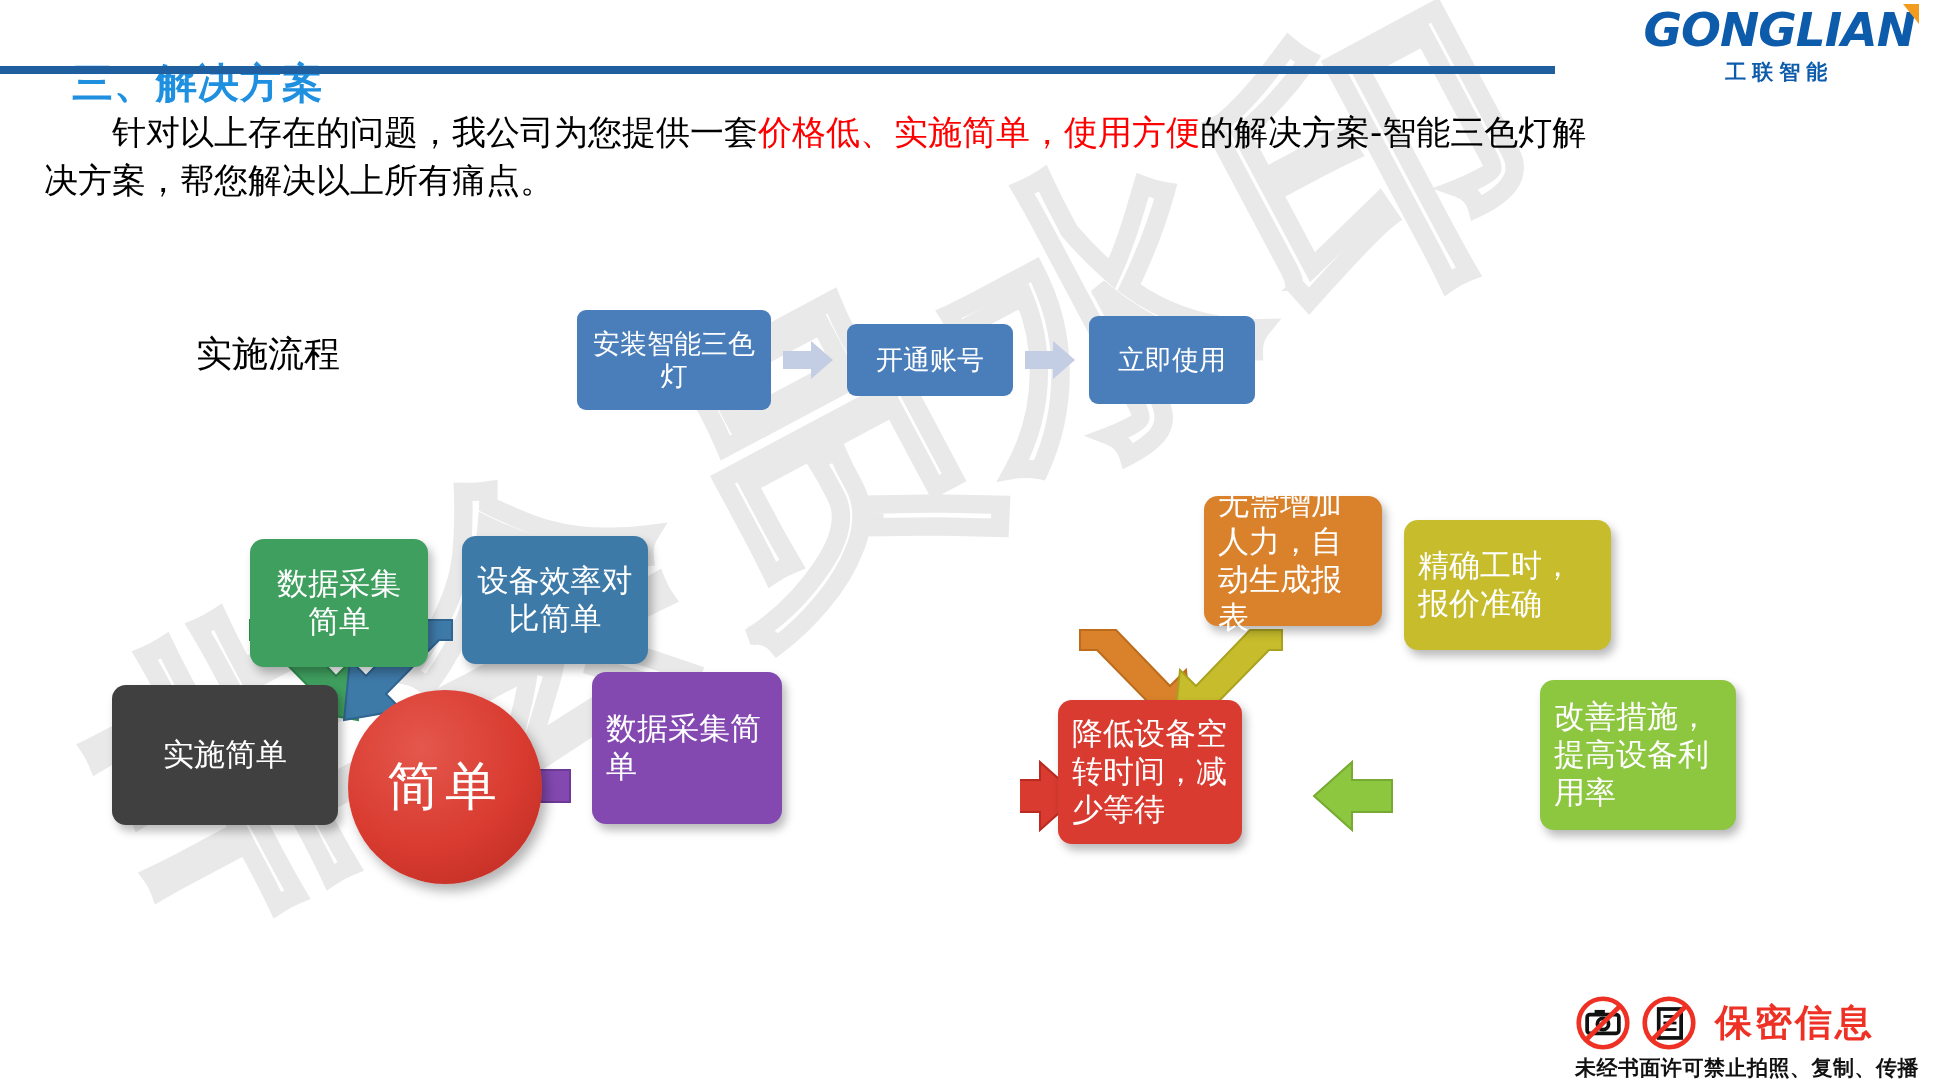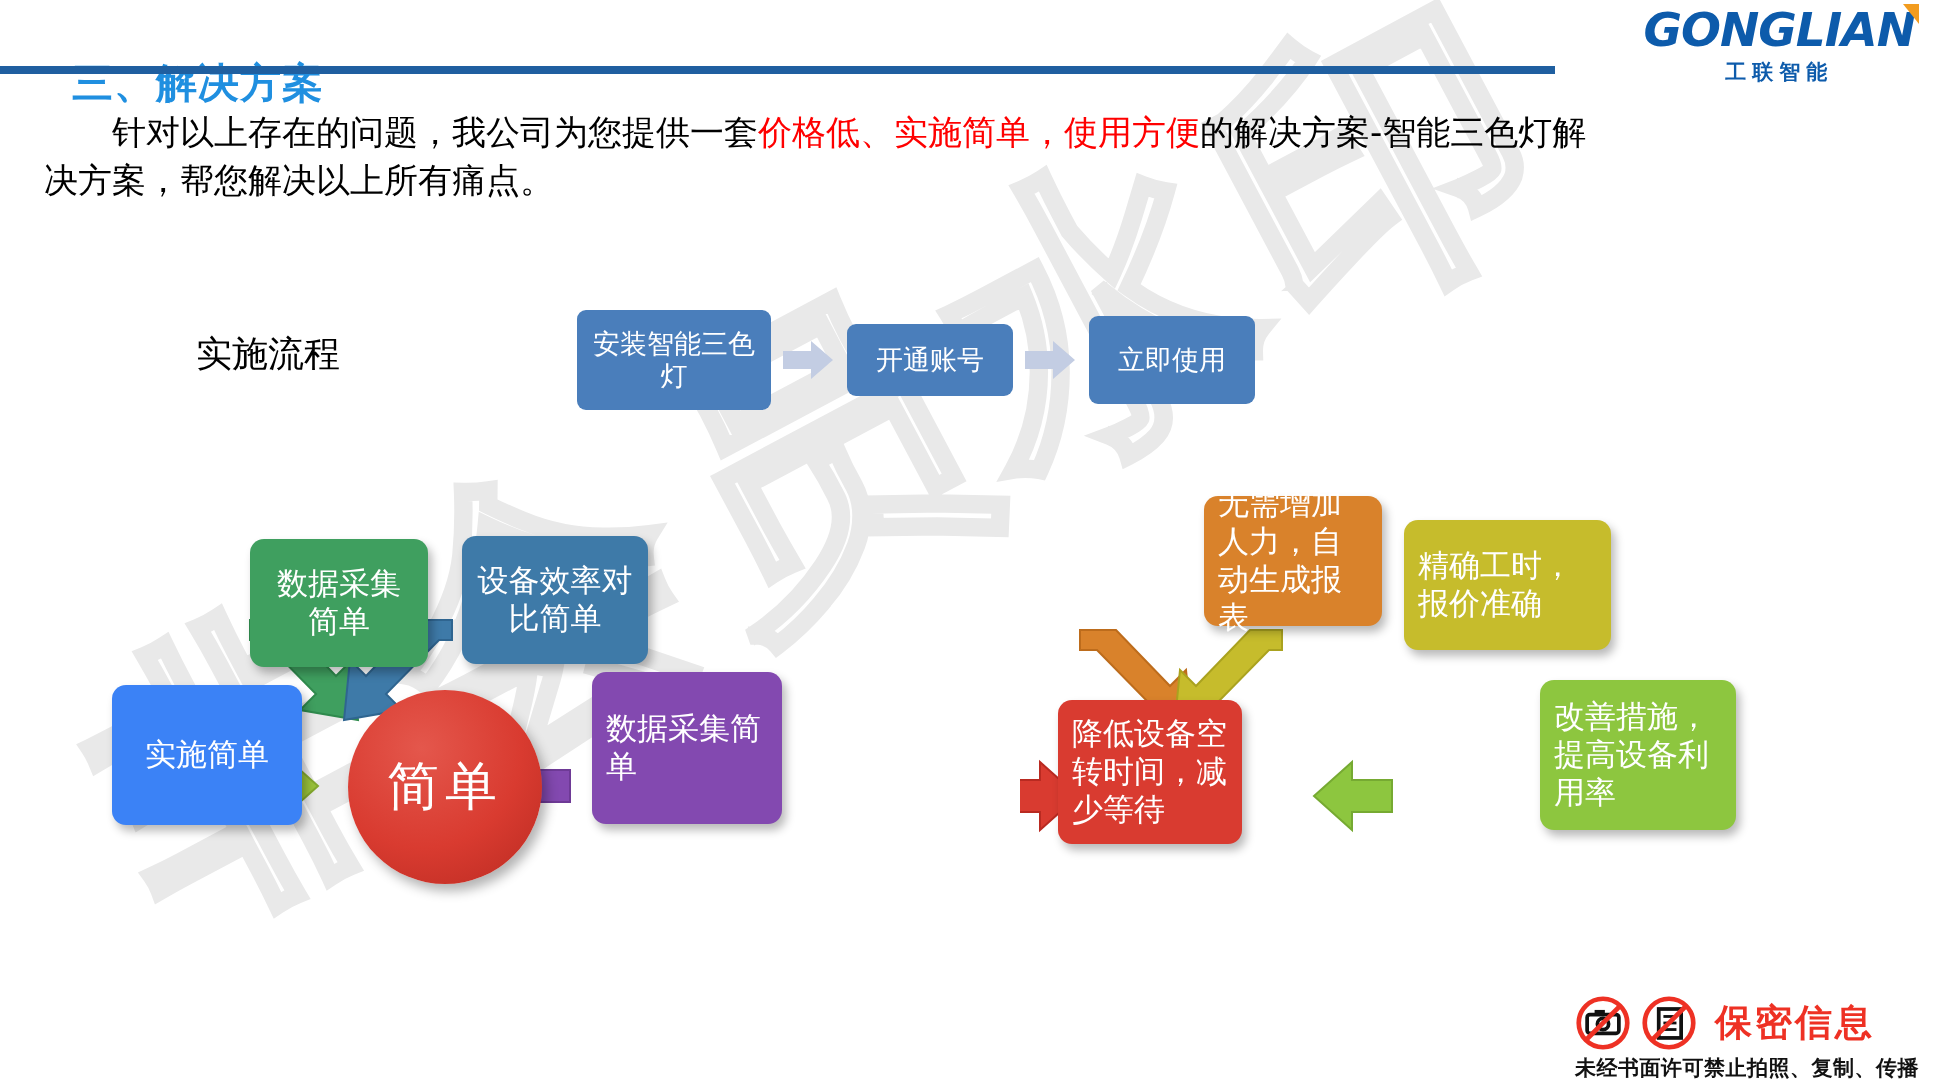--- a/index.html
+++ b/index.html
@@ -234,21 +234,21 @@
 
     <path d="M140 290 L180 290 L180 272 L218 306 L180 340 L180 322 L140 322 Z" fill="#98c03a" stroke="#83a82f" stroke-width="2"></path>
 
     <path d="M470 290 L430 290 L430 272 L392 306 L430 340 L430 322 L470 322 Z" fill="#8349b0" stroke="#6e3a96" stroke-width="2"></path>
   </svg>
 
   <div class="node center-text" style="left:250px; top:520px; width:178px; height:128px; background:#3f9f5f;margin-top:19px;">数据采集简单</div>
 
   <div class="node center-text" style="left:462px; top:520px; width:186px; height:128px; background:#3e7aa8;margin-top:16px;">设备效率对比简单</div>
 
-  <div class="node center-text" style="left:112px; top:685px; width:190px; height:140px; background:#3b82f6;">实施简单</div>
+  <div class="node center-text" style="left:112px; top:685px; width:226px; height:140px; background:#404040;">实施简单</div>
 
   <div class="node" style="left:592px; top:672px; width:190px; height:152px; background:#8349b0;">数据采集简单</div>
 
   <div class="circle" style="left:348px; top:690px; width:194px; height:194px; background:radial-gradient(circle at 38% 30%, #e4574c 0%, #d93b30 55%, #b92a21 100%);">简单</div>
 
   <svg class="arrow-svg" style="left:1020px; top:480px; width:700px; height:400px;" viewBox="0 0 700 400">
 
     <path d="M60 150 L96 150 L150 206 L166 190 L172 250 L114 240 L130 224 L77 170 L60 170 Z" fill="#d9822b" stroke="#bd6c1c" stroke-width="2"></path>
 
     <path d="M262 150 L230 150 L176 206 L160 190 L154 250 L212 240 L196 224 L249 170 L262 170 Z" fill="#c6bc2c" stroke="#aaa21f" stroke-width="2"></path>

